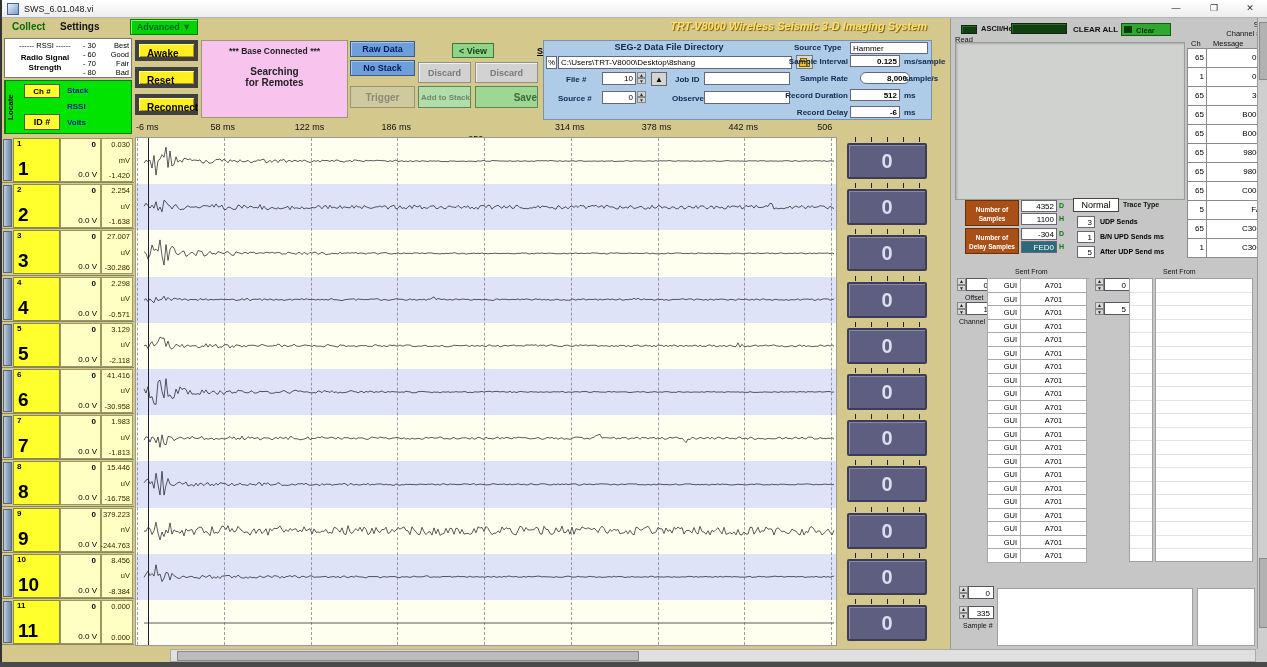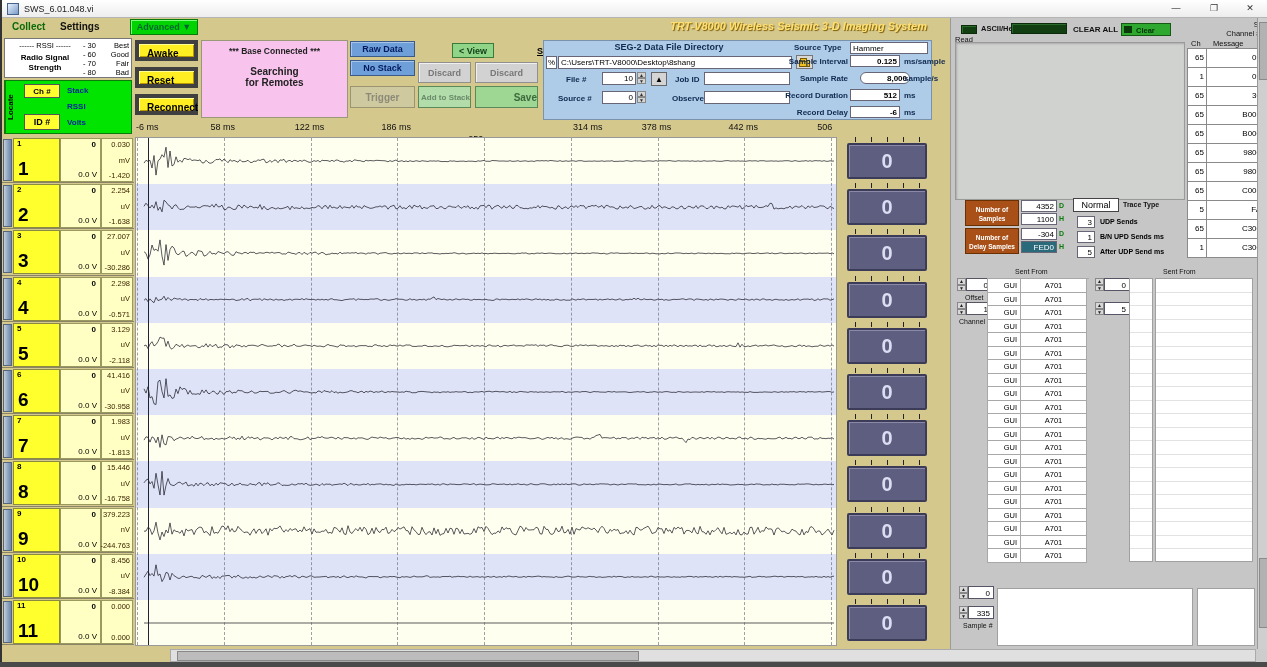--- a/index.html
+++ b/index.html
@@ -457,21 +457,21 @@
         </div>
       </div>
   </div>
 
   <div class="timeline" id="timeline">
       <span class="tl-lbl" style="left: 1px;">-6 ms</span>
       <span class="tl-lbl" style="left: 87.75px; transform: translateX(-50%);">58 ms</span>
       <span class="tl-lbl" style="left: 174.5px; transform: translateX(-50%);">122 ms</span>
       <span class="tl-lbl" style="left: 261.25px; transform: translateX(-50%);">186 ms</span>
       <span class="tl-lbl" style="left: 348px; transform: translateX(-50%); margin-top: 12px;">250 ms</span>
-      <span class="tl-lbl" style="left: 434.75px; transform: translateX(-50%); margin-left: 18px;">314 ms</span>
+      <span class="tl-lbl" style="left: 434.75px; transform: translateX(-50%);">314 ms</span>
       <span class="tl-lbl" style="left: 521.5px; transform: translateX(-50%);">378 ms</span>
       <span class="tl-lbl" style="left: 608.25px; transform: translateX(-50%);">442 ms</span>
       <span class="tl-lbl" style="left: 695px; transform: translateX(-85%);">506</span>
     </div>
 
   <div class="waves" id="waves">
     <div class="zeroline"></div>
     <svg id="trace-svg" width="702" height="509">
         <polyline points="8,25.1 10,22.3 12,23.4 14,22.3 16,30.0 18,17.5 20,37.1 22,22.8 24,21.1 26,16.7 28,19.2 30,9.2 32,29.5 34,13.0 36,28.0 38,26.5 40,18.8 42,24.2 44,22.2 46,24.3 48,20.4 50,20.7 52,21.7 54,20.7 56,22.6 58,22.0 60,22.2 62,22.7 64,21.8 66,24.8 68,24.9 70,22.2 72,24.2 74,25.3 76,24.8 78,23.4 80,21.4 82,21.7 84,20.9 86,23.3 88,21.0 90,22.7 92,24.7 94,21.7 96,23.3 98,22.4 100,23.3 102,24.2 104,21.7 106,23.7 108,23.7 110,23.4 112,22.2 114,24.3 116,24.5 118,23.1 120,23.4 122,21.8 124,22.5 126,21.5 128,21.2 130,24.8 132,24.1 134,22.4 136,24.3 138,22.2 140,22.1 142,24.7 144,21.9 146,22.3 148,21.3 150,24.4 152,22.8 154,22.4 156,23.8 158,22.3 160,22.6 162,23.6 164,22.3 166,23.4 168,22.0 170,22.9 172,23.9 174,24.4 176,23.8 178,22.6 180,23.4 182,22.4 184,24.1 186,22.2 188,22.6 190,22.5 192,22.7 194,23.5 196,22.2 198,23.5 200,22.0 202,22.2 204,23.4 206,23.4 208,24.2 210,23.0 212,23.2 214,22.4 216,23.9 218,21.9 220,22.1 222,22.7 224,22.6 226,23.3 228,23.7 230,22.2 232,22.9 234,22.5 236,22.7 238,22.9 240,22.3 242,22.4 244,22.5 246,22.7 248,22.7 250,23.0 252,23.8 254,22.6 256,23.5 258,22.8 260,22.0 262,23.5 264,23.2 266,22.7 268,23.7 270,22.9 272,23.7 274,22.7 276,23.4 278,23.4 280,22.7 282,23.1 284,23.5 286,22.7 288,23.0 290,23.2 292,23.5 294,22.8 296,23.1 298,22.9 300,23.2 302,22.8 304,23.3 306,23.6 308,23.5 310,23.5 312,23.7 314,22.8 316,23.2 318,22.9 320,23.4 322,23.4 324,23.2 326,23.2 328,23.1 330,23.6 332,23.1 334,23.2 336,23.2 338,23.4 340,23.6 342,22.8 344,23.2 346,22.8 348,22.4 350,23.3 352,23.2 354,23.4 356,22.5 358,22.6 360,22.7 362,22.9 364,23.1 366,23.0 368,23.0 370,23.2 372,23.2 374,22.7 376,23.3 378,23.3 380,23.1 382,22.7 384,23.4 386,23.2 388,22.9 390,22.9 392,23.4 394,23.2 396,23.0 398,23.5 400,22.8 402,22.7 404,22.9 406,22.6 408,22.9 410,22.6 412,23.1 414,22.5 416,22.6 418,22.9 420,23.1 422,23.3 424,22.6 426,23.4 428,23.2 430,22.8 432,23.3 434,23.1 436,22.8 438,22.9 440,23.4 442,22.8 444,22.7 446,22.8 448,23.3 450,23.3 452,23.2 454,23.1 456,23.3 458,22.9 460,23.2 462,23.2 464,23.2 466,22.8 468,23.4 470,23.1 472,23.0 474,23.1 476,22.7 478,23.5 480,23.3 482,23.4 484,23.1 486,23.3 488,23.2 490,22.7 492,22.8 494,23.2 496,23.3 498,22.8 500,22.8 502,23.0 504,22.8 506,23.2 508,23.4 510,23.1 512,22.9 514,22.9 516,23.2 518,23.2 520,22.6 522,23.3 524,22.7 526,22.9 528,22.8 530,23.0 532,22.7 534,22.6 536,23.0 538,23.2 540,23.3 542,22.7 544,22.9 546,23.1 548,22.9 550,23.0 552,22.9 554,23.3 556,22.8 558,23.2 560,23.3 562,22.9 564,23.3 566,23.2 568,22.7 570,23.1 572,23.2 574,23.0 576,23.1 578,22.6 580,23.1 582,23.2 584,23.3 586,23.3 588,22.9 590,22.7 592,22.6 594,23.0 596,23.1 598,22.9 600,23.2 602,22.8 604,23.2 606,23.0 608,23.2 610,23.3 612,22.9 614,22.7 616,23.0 618,22.8 620,22.8 622,23.3 624,22.7 626,22.8 628,22.7 630,23.2 632,23.1 634,23.0 636,22.9 638,23.2 640,22.9 642,23.3 644,23.0 646,23.1 648,22.8 650,22.7 652,22.7 654,23.0 656,23.4 658,22.8 660,22.7 662,23.3 664,23.3 666,23.0 668,23.0 670,22.6 672,23.3 674,22.7 676,23.3 678,22.8 680,22.6 682,22.9 684,22.7 686,23.3 688,22.6 690,23.3 692,23.3 694,22.8 696,23.1 698,23.0" fill="none" stroke="#14141e" stroke-width="0.7"></polyline>
         <polyline points="8,68.3 10,65.2 12,67.6 14,70.0 16,67.1 18,70.2 20,63.7 22,72.3 24,69.1 26,73.8 28,62.2 30,63.9 32,66.8 34,68.0 36,71.0 38,67.7 40,66.7 42,69.7 44,71.7 46,71.2 48,71.2 50,69.0 52,67.8 54,69.2 56,69.0 58,69.2 60,68.6 62,69.7 64,69.7 66,68.3 68,67.6 70,67.8 72,67.9 74,68.9 76,66.5 78,69.2 80,65.9 82,68.8 84,68.7 86,67.2 88,71.5 90,71.6 92,69.1 94,69.3 96,70.7 98,71.6 100,71.1 102,67.1 104,67.7 106,70.2 108,67.0 110,68.7 112,70.1 114,68.0 116,68.7 118,69.9 120,69.2 122,70.2 124,66.6 126,71.4 128,68.2 130,70.9 132,71.7 134,70.4 136,69.4 138,70.2 140,71.1 142,69.7 144,70.8 146,70.5 148,70.0 150,69.3 152,68.4 154,71.7 156,68.1 158,70.4 160,69.8 162,70.2 164,70.6 166,68.7 168,71.0 170,70.0 172,70.4 174,70.4 176,69.4 178,69.9 180,69.3 182,67.6 184,68.3 186,70.8 188,68.0 190,67.6 192,70.7 194,67.2 196,70.0 198,69.0 200,70.1 202,70.1 204,67.5 206,70.5 208,68.8 210,69.3 212,69.6 214,69.9 216,67.4 218,70.2 220,67.6 222,69.0 224,68.9 226,70.7 228,67.6 230,68.8 232,69.4 234,70.3 236,70.2 238,69.6 240,68.8 242,68.9 244,67.9 246,69.2 248,67.8 250,68.2 252,71.2 254,68.7 256,68.0 258,67.2 260,70.9 262,70.3 264,67.7 266,70.5 268,69.6 270,71.0 272,68.8 274,67.5 276,70.5 278,67.1 280,68.3 282,69.0 284,67.4 286,71.0 288,69.2 290,70.2 292,70.2 294,68.2 296,68.0 298,67.7 300,70.5 302,70.5 304,68.7 306,68.8 308,70.6 310,70.6 312,68.3 314,68.0 316,69.0 318,69.1 320,69.5 322,67.4 324,69.3 326,70.3 328,68.2 330,69.4 332,67.7 334,70.7 336,69.0 338,71.0 340,69.3 342,71.2 344,67.9 346,67.6 348,67.4 350,69.7 352,67.1 354,67.6 356,71.2 358,69.0 360,68.1 362,67.2 364,68.9 366,70.3 368,67.7 370,70.0 372,69.0 374,67.5 376,70.3 378,70.2 380,67.3 382,67.7 384,69.7 386,69.9 388,70.7 390,70.3 392,70.9 394,69.8 396,70.2 398,69.0 400,69.8 402,67.5 404,70.1 406,67.9 408,68.5 410,68.5 412,69.1 414,70.0 416,69.2 418,70.6 420,71.2 422,67.7 424,68.6 426,71.0 428,69.6 430,68.8 432,70.9 434,68.7 436,67.9 438,69.4 440,67.6 442,69.5 444,67.4 446,67.8 448,67.8 450,70.7 452,68.4 454,68.5 456,67.4 458,68.1 460,67.2 462,69.2 464,68.6 466,67.5 468,70.3 470,67.3 472,67.7 474,69.1 476,68.8 478,69.4 480,70.8 482,71.0 484,67.8 486,70.0 488,69.9 490,68.9 492,70.2 494,67.5 496,68.7 498,70.5 500,70.1 502,69.3 504,68.6 506,68.5 508,70.8 510,71.1 512,69.6 514,70.7 516,67.3 518,70.0 520,70.0 522,68.0 524,67.6 526,70.2 528,68.8 530,69.2 532,70.4 534,70.7 536,68.8 538,69.1 540,70.7 542,70.7 544,68.8 546,68.0 548,70.9 550,70.4 552,68.3 554,68.4 556,69.7 558,70.0 560,67.6 562,70.5 564,68.2 566,67.8 568,68.4 570,70.5 572,70.6 574,68.5 576,68.0 578,70.9 580,68.1 582,69.0 584,70.0 586,69.1 588,70.8 590,70.8 592,67.7 594,69.5 596,68.0 598,68.1 600,68.6 602,69.1 604,67.4 606,71.0 608,69.7 610,67.4 612,68.6 614,68.1 616,67.6 618,70.1 620,67.3 622,69.2 624,69.6 626,69.4 628,68.9 630,67.6 632,68.5 634,65.2 636,65.7 638,71.1 640,69.9 642,70.9 644,70.4 646,70.3 648,70.8 650,69.7 652,69.8 654,68.0 656,70.6 658,69.0 660,68.0 662,69.2 664,69.0 666,67.5 668,69.6 670,70.6 672,67.9 674,69.5 676,67.7 678,69.5 680,69.2 682,68.9 684,67.7 686,68.0 688,68.1 690,69.8 692,70.8 694,68.3 696,69.5 698,70.6" fill="none" stroke="#14141e" stroke-width="0.7"></polyline>

